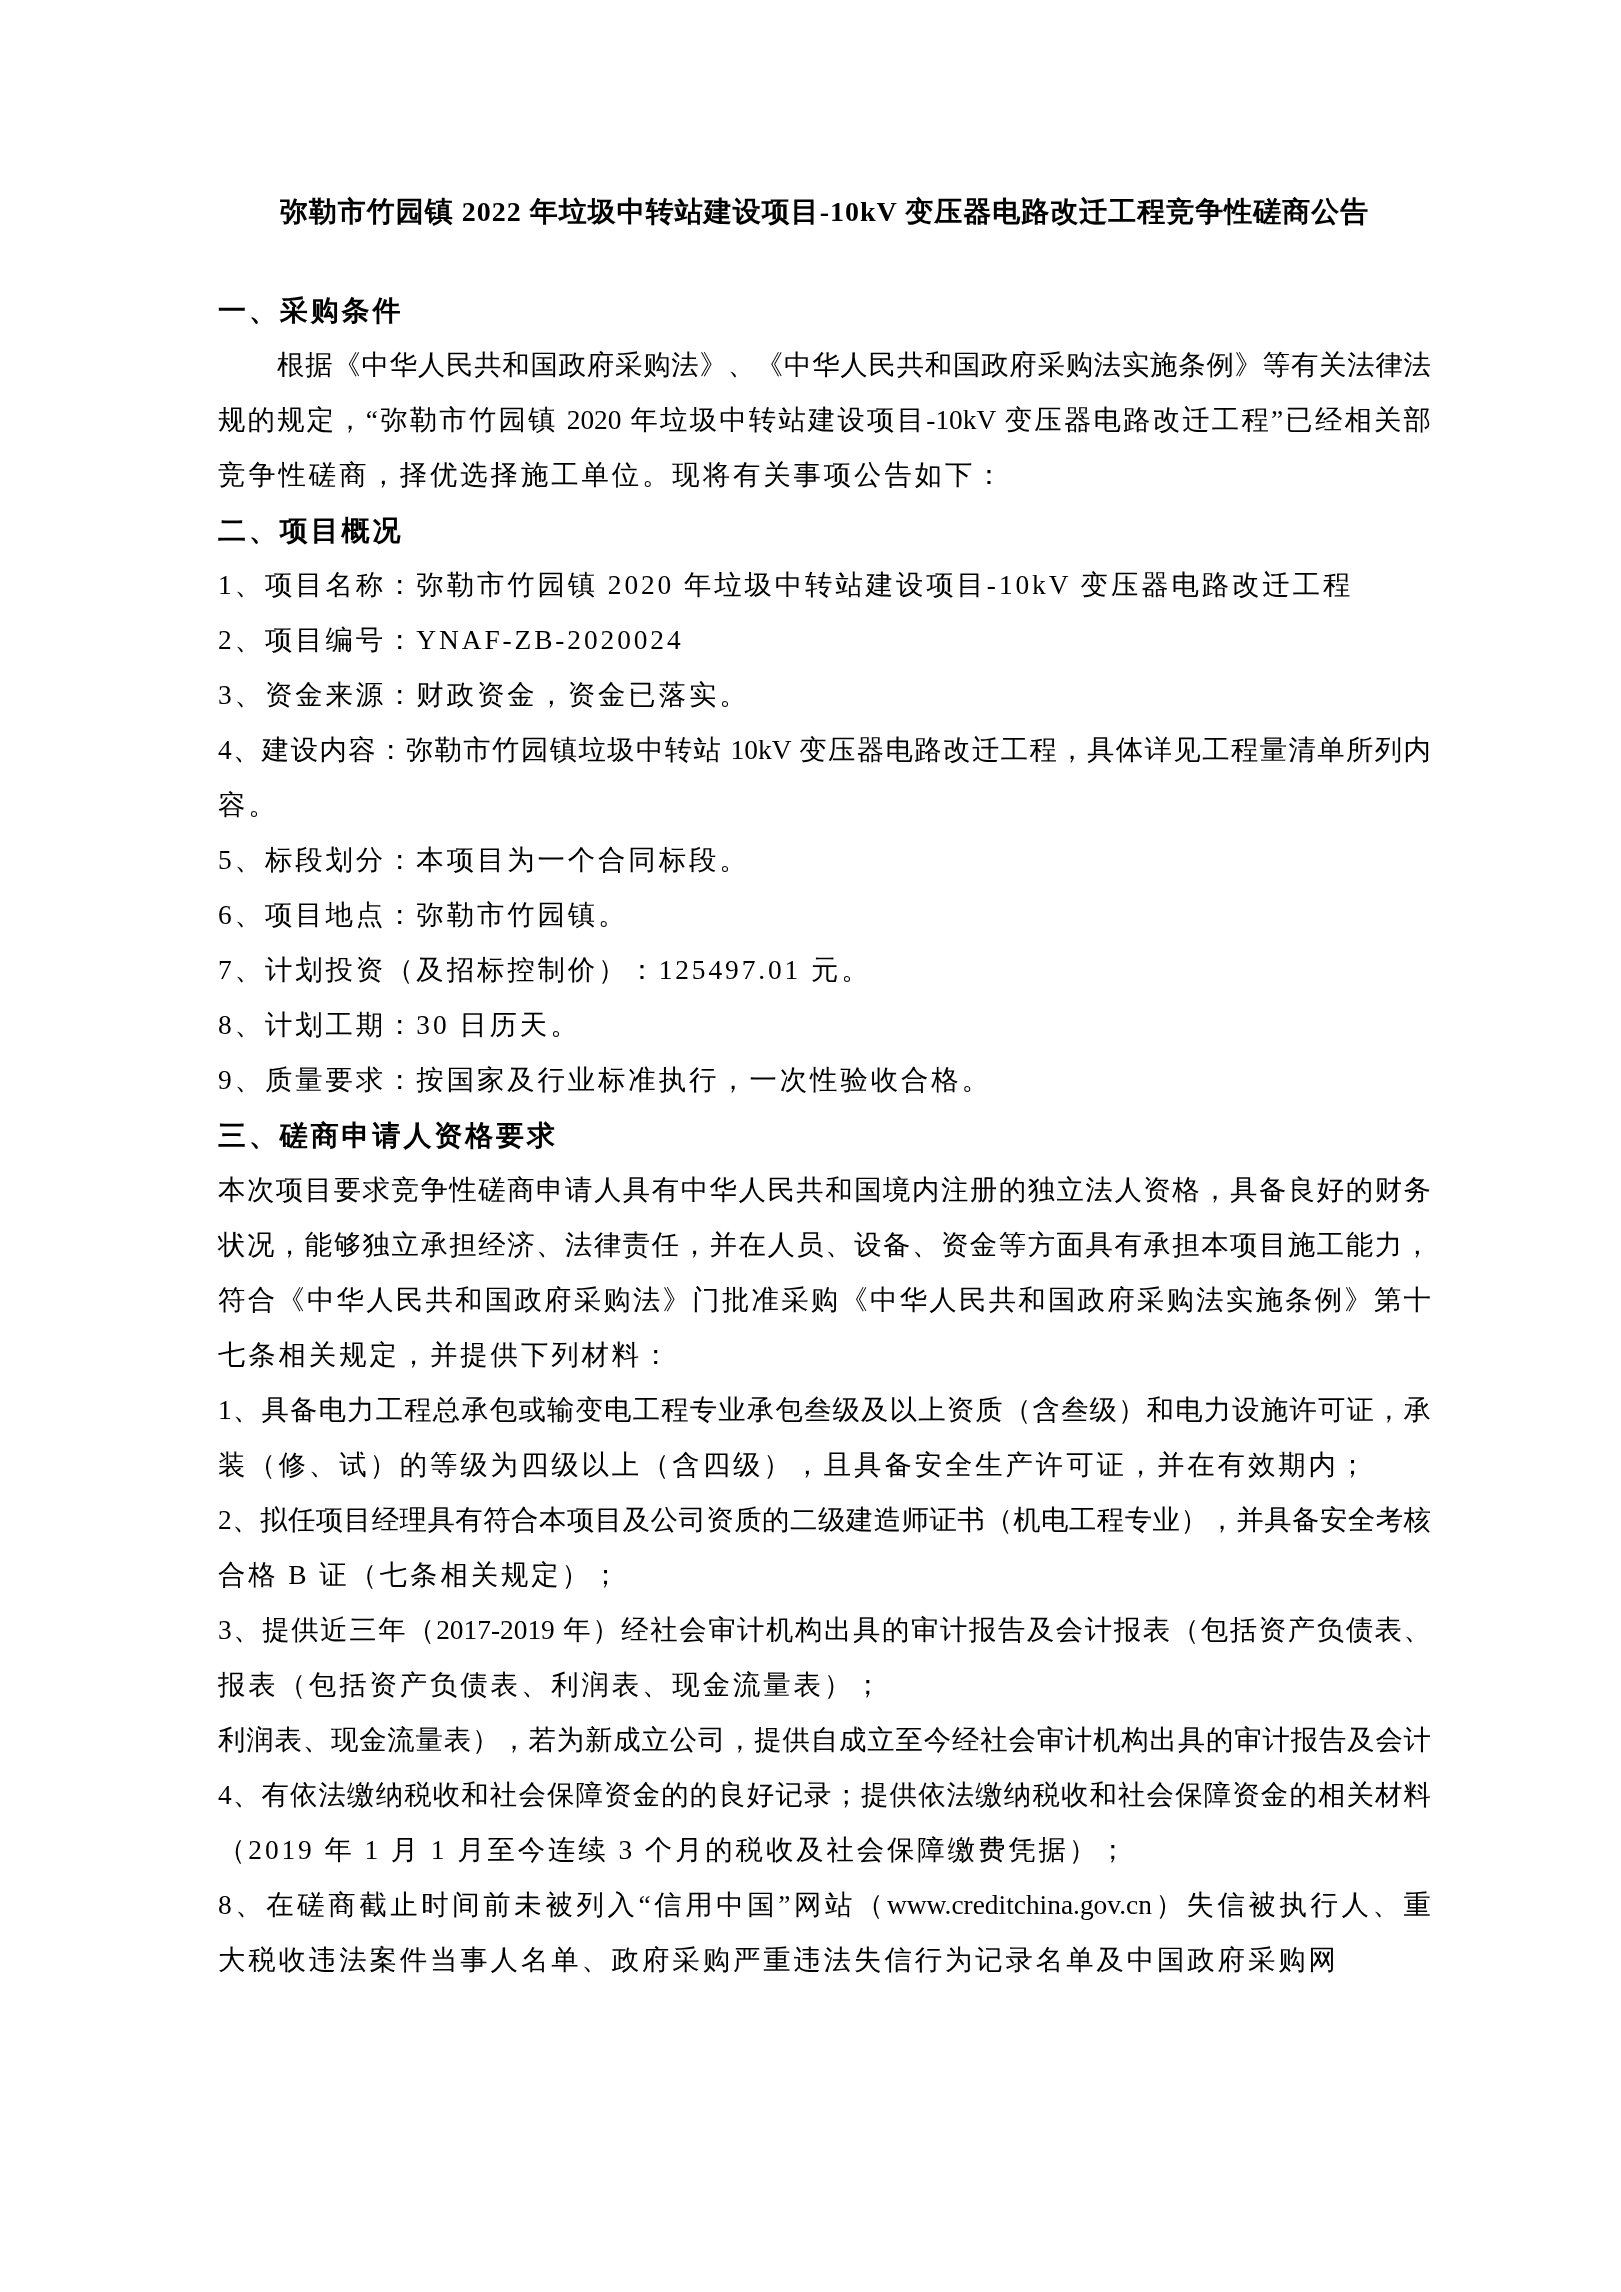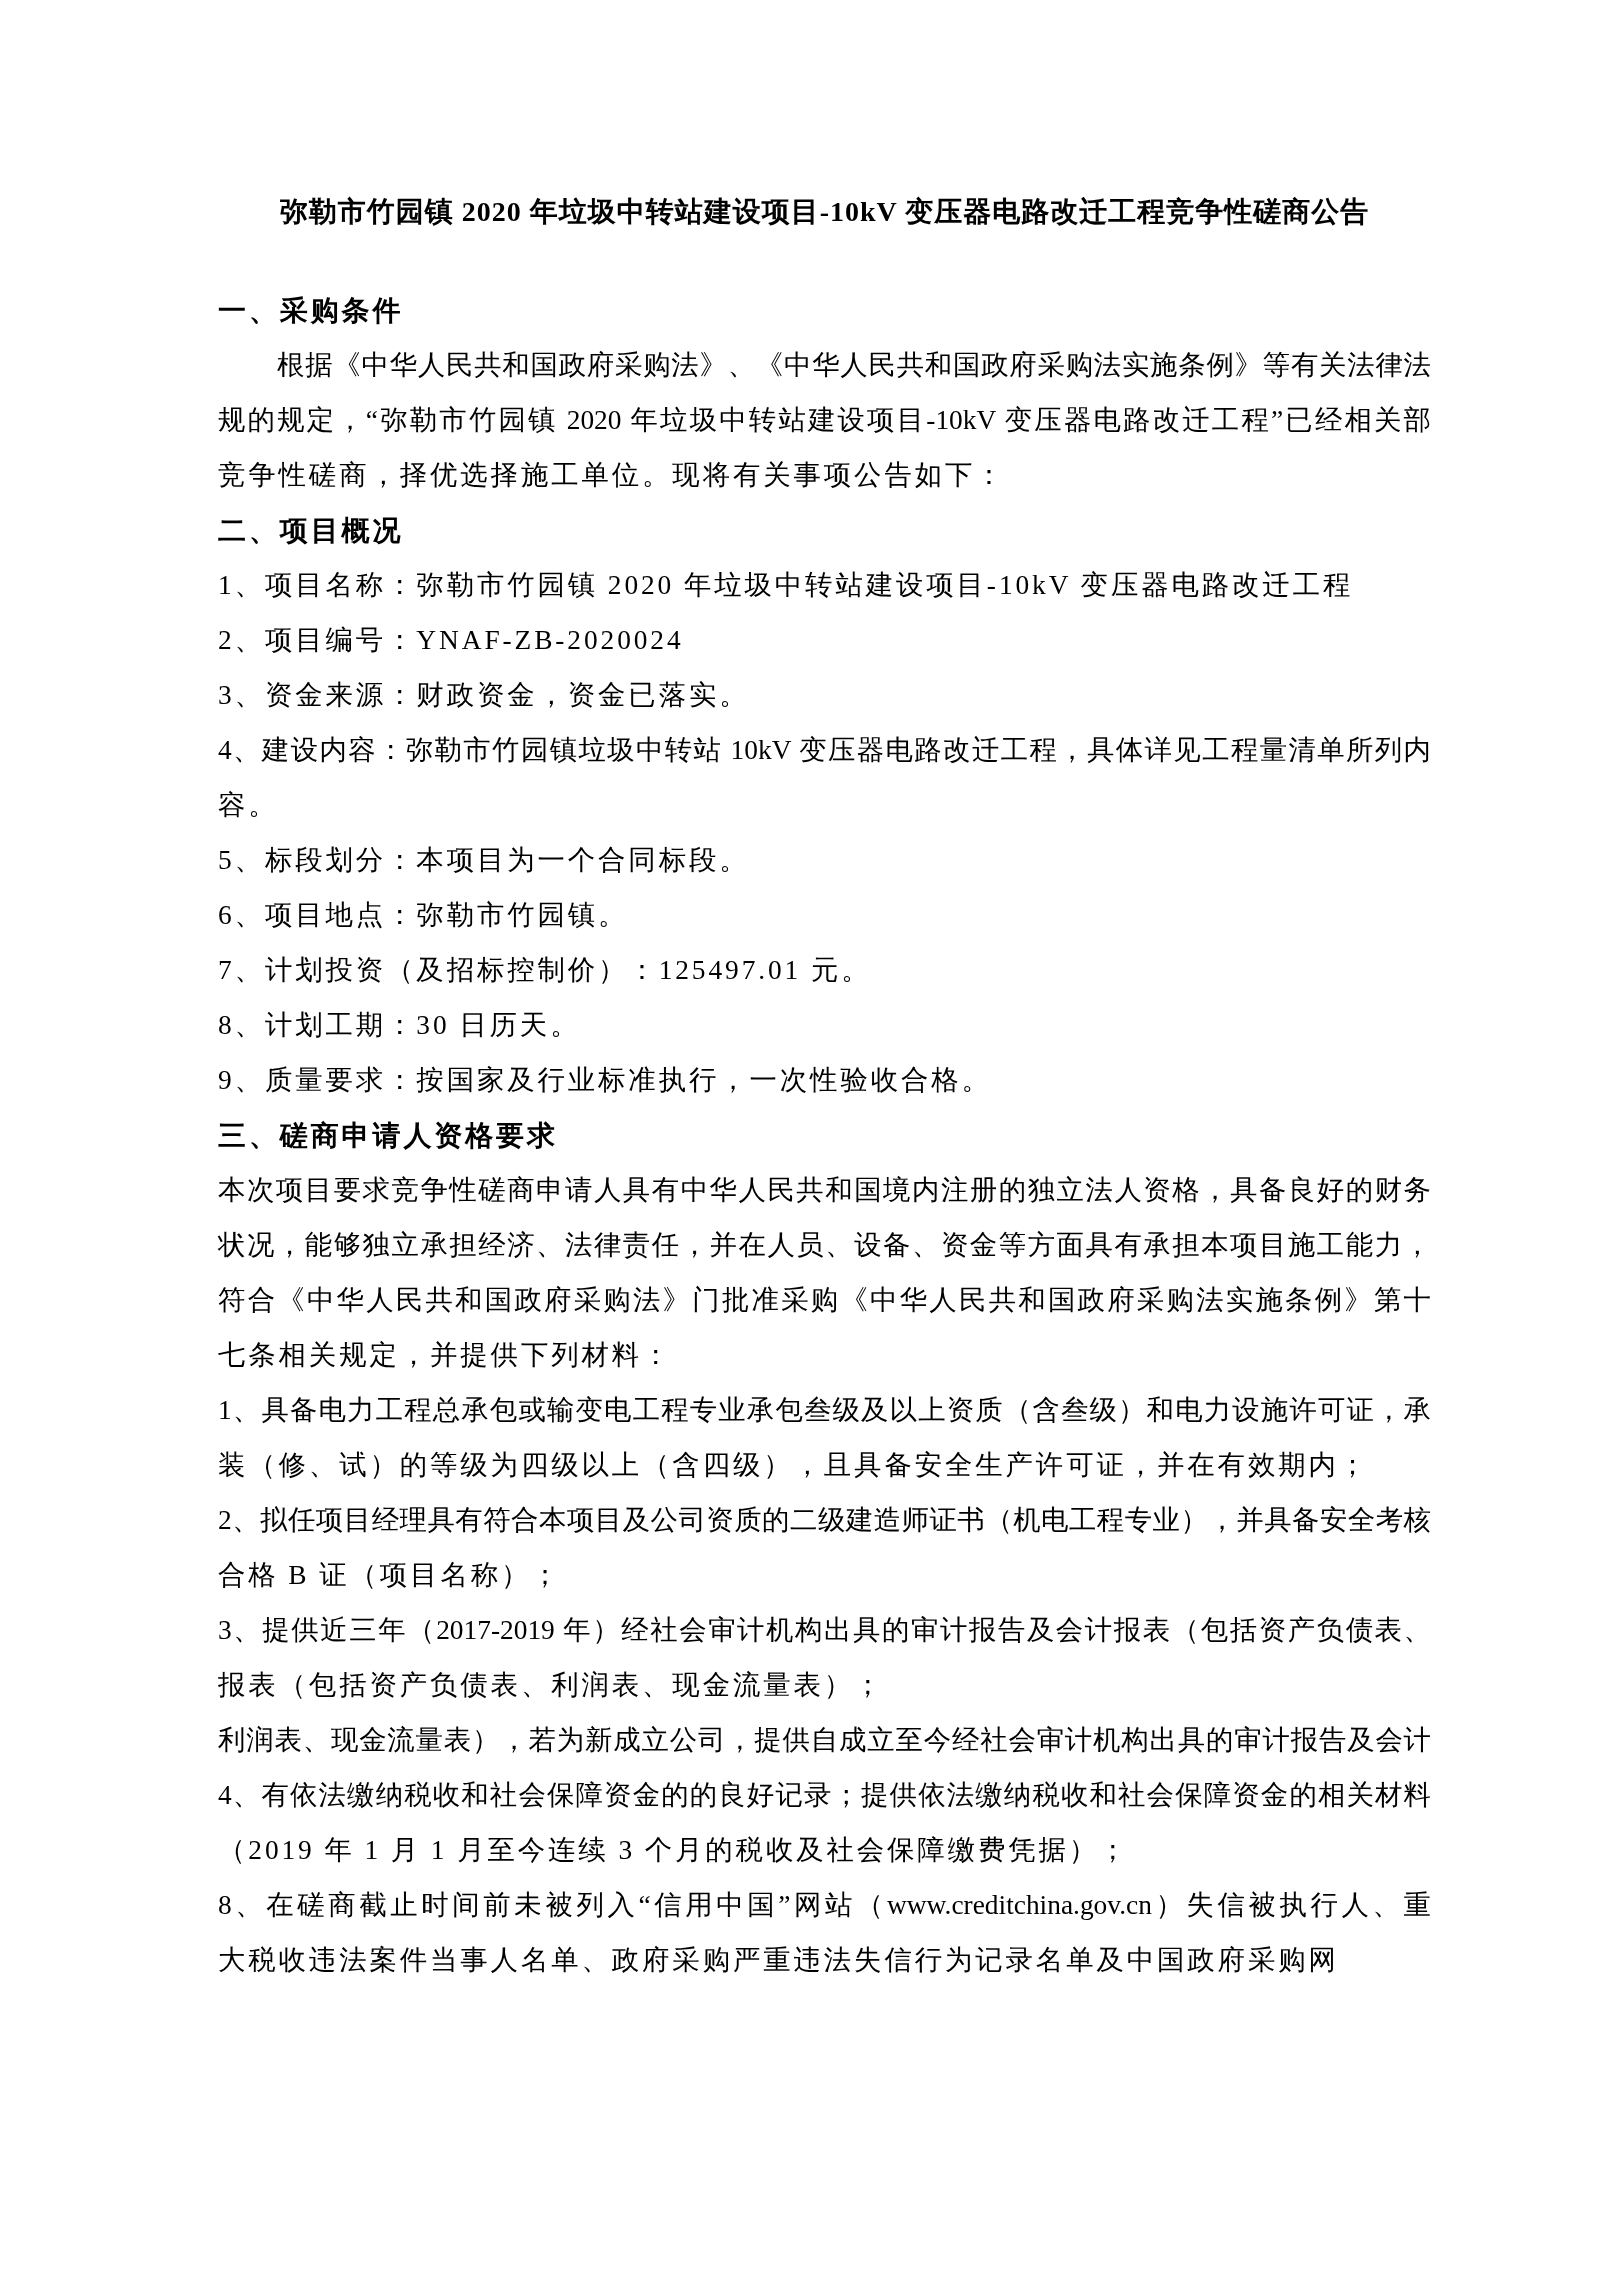--- a/index.html
+++ b/index.html
@@ -47,21 +47,21 @@
     letter-spacing: 0;
   }
   .line.indent { text-indent: 59px; }
 </style>
 </head>
 <body>
 
 <div class="page">
   <div class="content">
 
-    <div class="doc-title">弥勒市竹园镇 2020 年垃圾中转站建设项目-10kV 变压器电路改迁工程竞争性磋商公告</div>
+    <div class="doc-title">弥勒市竹园镇 2022 年垃圾中转站建设项目-10kV 变压器电路改迁工程竞争性磋商公告</div>
 
     <div class="heading first">一、采购条件</div>
     <div class="line indent fill">根据《中华人民共和国政府采购法》、《中华人民共和国政府采购法实施条例》等有关法律法</div>
     <div class="line fill">规的规定，“弥勒市竹园镇 2020 年垃圾中转站建设项目-10kV 变压器电路改迁工程”已经相关部</div>
     <div class="line">竞争性磋商，择优选择施工单位。现将有关事项公告如下：</div>
 
     <div class="heading">二、项目概况</div>
     <div class="line">1、项目名称：弥勒市竹园镇 2020 年垃圾中转站建设项目-10kV 变压器电路改迁工程</div>
     <div class="line">2、项目编号：YNAF-ZB-2020024</div>
     <div class="line">3、资金来源：财政资金，资金已落实。</div>
@@ -74,21 +74,21 @@
     <div class="line">9、质量要求：按国家及行业标准执行，一次性验收合格。</div>
 
     <div class="heading">三、磋商申请人资格要求</div>
     <div class="line fill">本次项目要求竞争性磋商申请人具有中华人民共和国境内注册的独立法人资格，具备良好的财务</div>
     <div class="line fill">状况，能够独立承担经济、法律责任，并在人员、设备、资金等方面具有承担本项目施工能力，</div>
     <div class="line fill">符合《中华人民共和国政府采购法》门批准采购《中华人民共和国政府采购法实施条例》第十</div>
     <div class="line">七条相关规定，并提供下列材料：</div>
     <div class="line fill">1、具备电力工程总承包或输变电工程专业承包叁级及以上资质（含叁级）和电力设施许可证，承</div>
     <div class="line">装（修、试）的等级为四级以上（含四级），且具备安全生产许可证，并在有效期内；</div>
     <div class="line fill">2、拟任项目经理具有符合本项目及公司资质的二级建造师证书（机电工程专业），并具备安全考核</div>
-    <div class="line">合格 B 证（项目名称）；</div>
+    <div class="line">合格 B 证（七条相关规定）；</div>
     <div class="line fill">3、提供近三年（2017-2019 年）经社会审计机构出具的审计报告及会计报表（包括资产负债表、</div>
     <div class="line">报表（包括资产负债表、利润表、现金流量表）；</div>
     <div class="line fill">利润表、现金流量表），若为新成立公司，提供自成立至今经社会审计机构出具的审计报告及会计</div>
     <div class="line fill">4、有依法缴纳税收和社会保障资金的的良好记录；提供依法缴纳税收和社会保障资金的相关材料</div>
     <div class="line">（2019 年 1 月 1 月至今连续 3 个月的税收及社会保障缴费凭据）；</div>
     <div class="line fill">8、在磋商截止时间前未被列入“信用中国”网站（www.creditchina.gov.cn）失信被执行人、重</div>
     <div class="line">大税收违法案件当事人名单、政府采购严重违法失信行为记录名单及中国政府采购网</div>
 
   </div>
 </div>

